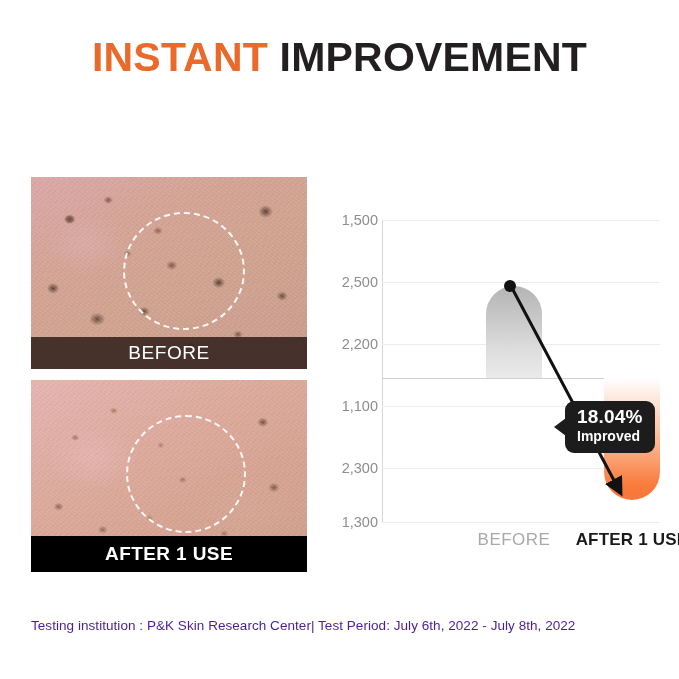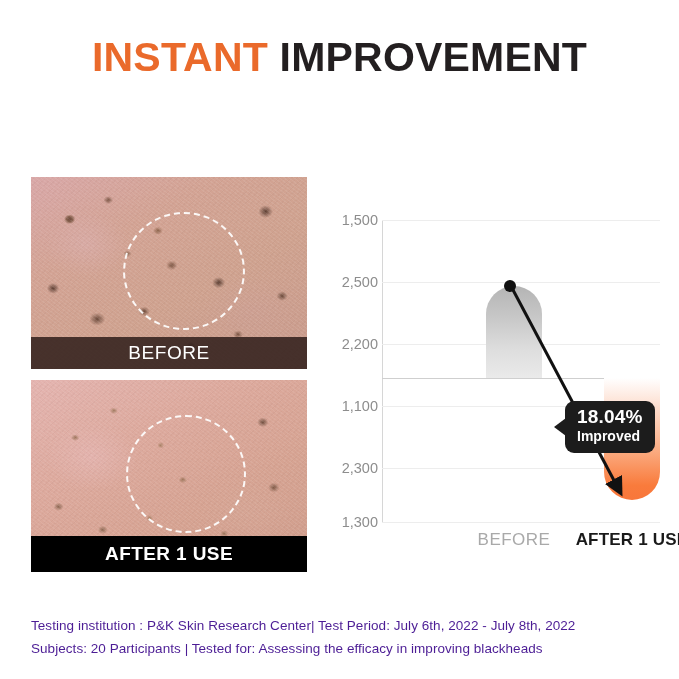--- a/index.html
+++ b/index.html
@@ -318,14 +318,13 @@
 
 </div>
 
 <div class="badge">
   <div class="badge-pct">18.04%</div>
   <div class="badge-sub">Improved</div>
 </div>
 
 <div class="footer">
   <div class="footer-line">Testing institution : P&amp;K Skin Research Center| Test Period: July 6th, 2022 - July 8th, 2022</div>
-  <div class="footer-line">Subjects: 20 Participants | Tested for: Assessing the efficacy in improving blackheads</div>
 </div>
 
 </body></html>

